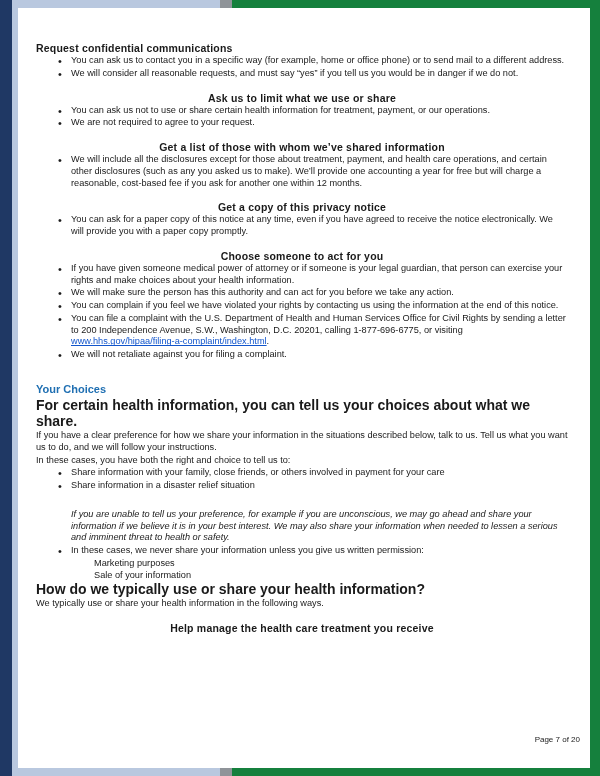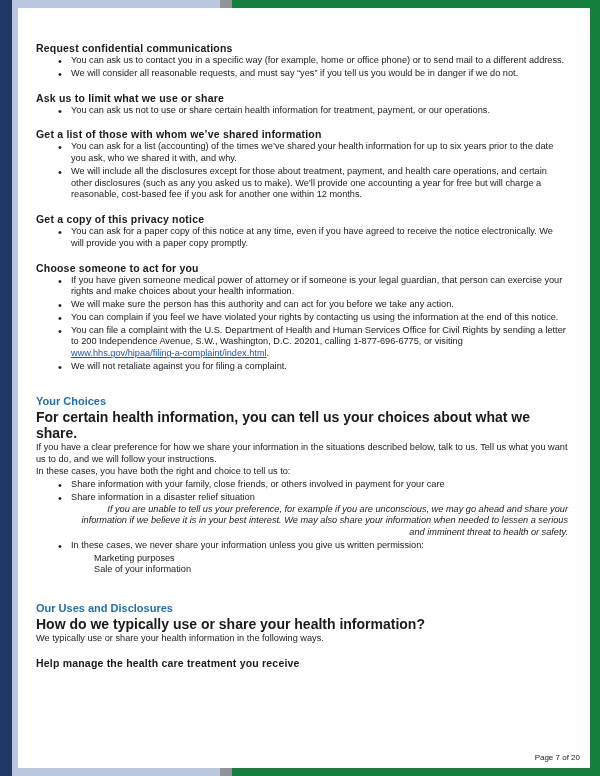--- a/index.html
+++ b/index.html
@@ -54,20 +54,21 @@
   }
   h3.sec-head {
     font-size: 10.5px;
     font-weight: bold;
     color: #1a1a1a;
     margin: 0 0 1px 0;
     letter-spacing: 0.2px;
   }
   h3.sec-head.spaced {
     margin-top: 12px;
+    text-align: center;
   }
   ul.bullets {
     margin: 0 0 0 0;
     padding-left: 22px;
     list-style: none;
   }
   ul.bullets > li {
     font-size: 9.2px;
     color: #1a1a1a;
     line-height: 1.28;
@@ -106,34 +107,33 @@
     font-size: 9.2px;
     color: #1a1a1a;
     margin: 0 0 1px 0;
     line-height: 1.28;
   }
   .sub-italic {
     font-size: 9.2px;
     font-style: italic;
     line-height: 1.28;
     display: block;
-    margin-top: 0px;
-    text-align: right;
+    margin-top: 17px;
   }
   .plain-sub {
     font-size: 9.2px;
     color: #1a1a1a;
     line-height: 1.28;
     margin-left: 13px;
     padding-left: 45px;
   }
   .footer {
     position: absolute;
     right: 20px;
-    bottom: 14px;
+    bottom: 32px;
     font-size: 8px;
     color: #1a1a1a;
   }
 </style>
 </head>
 <body>
 
 <div class="page">
   <div class="band-dark"></div>
   <div class="band-light"></div>
@@ -144,25 +144,25 @@
 
       <h3 class="sec-head">Request confidential  communications</h3>
       <ul class="bullets">
         <li>You can ask us to contact you in a specific way (for example, home or office phone) or to send mail to a different address.</li>
         <li>We will consider all reasonable requests, and must say “yes” if you tell us you would be in danger if we do not.</li>
       </ul>
 
       <h3 class="sec-head spaced">Ask us to limit what we use or share</h3>
       <ul class="bullets">
         <li>You can ask us not to use or share certain health information for treatment, payment, or our operations.</li>
+        <li>We are not required to agree to your request.</li>
       </ul>
 
       <h3 class="sec-head spaced">Get a list of those with whom we’ve shared information</h3>
       <ul class="bullets">
-        <li>You can ask for a list (accounting) of the times we’ve shared your health information for up to six years prior to the date you ask, who we shared it with, and why.</li>
         <li>We will include all the disclosures except for those about treatment, payment, and health care operations, and certain other disclosures (such as any you asked us to make). We’ll provide one accounting a year for free but will charge a reasonable, cost-based fee if you ask for another one within 12 months.</li>
       </ul>
 
       <h3 class="sec-head spaced">Get a copy of this privacy notice</h3>
       <ul class="bullets">
         <li>You can ask for a paper copy of this notice at any time, even if you have agreed to receive the notice electronically. We will provide you with a paper copy promptly.</li>
       </ul>
 
       <h3 class="sec-head spaced">Choose someone to act for you</h3>
       <ul class="bullets">
@@ -186,21 +186,20 @@
           <span>Share information in a disaster relief situation</span>
           <span class="sub-italic">If you are unable to tell us your preference, for example if you are unconscious, we may go ahead and share your information if we believe it is in your best interest. We may also share your information when needed to lessen a serious and imminent threat to health or safety.</span>
         </li>
         <li>
           <span>In these cases, we never share your information unless you give us written permission:</span>
         </li>
       </ul>
       <div class="plain-sub">Marketing purposes</div>
       <div class="plain-sub">Sale of your information</div>
 
-      <h2 class="big-head tight">Our Uses and Disclosures</h2>
       <p class="lead-bold">How do we typically use or share your health information?</p>
       <p class="body">We typically use or share your health information in the following ways.</p>
       <h3 class="sec-head spaced">Help manage the health care treatment you receive</h3>
 
     </div>
   </div>
 
   <div class="footer">Page 7 of 20</div>
 </div>
 

